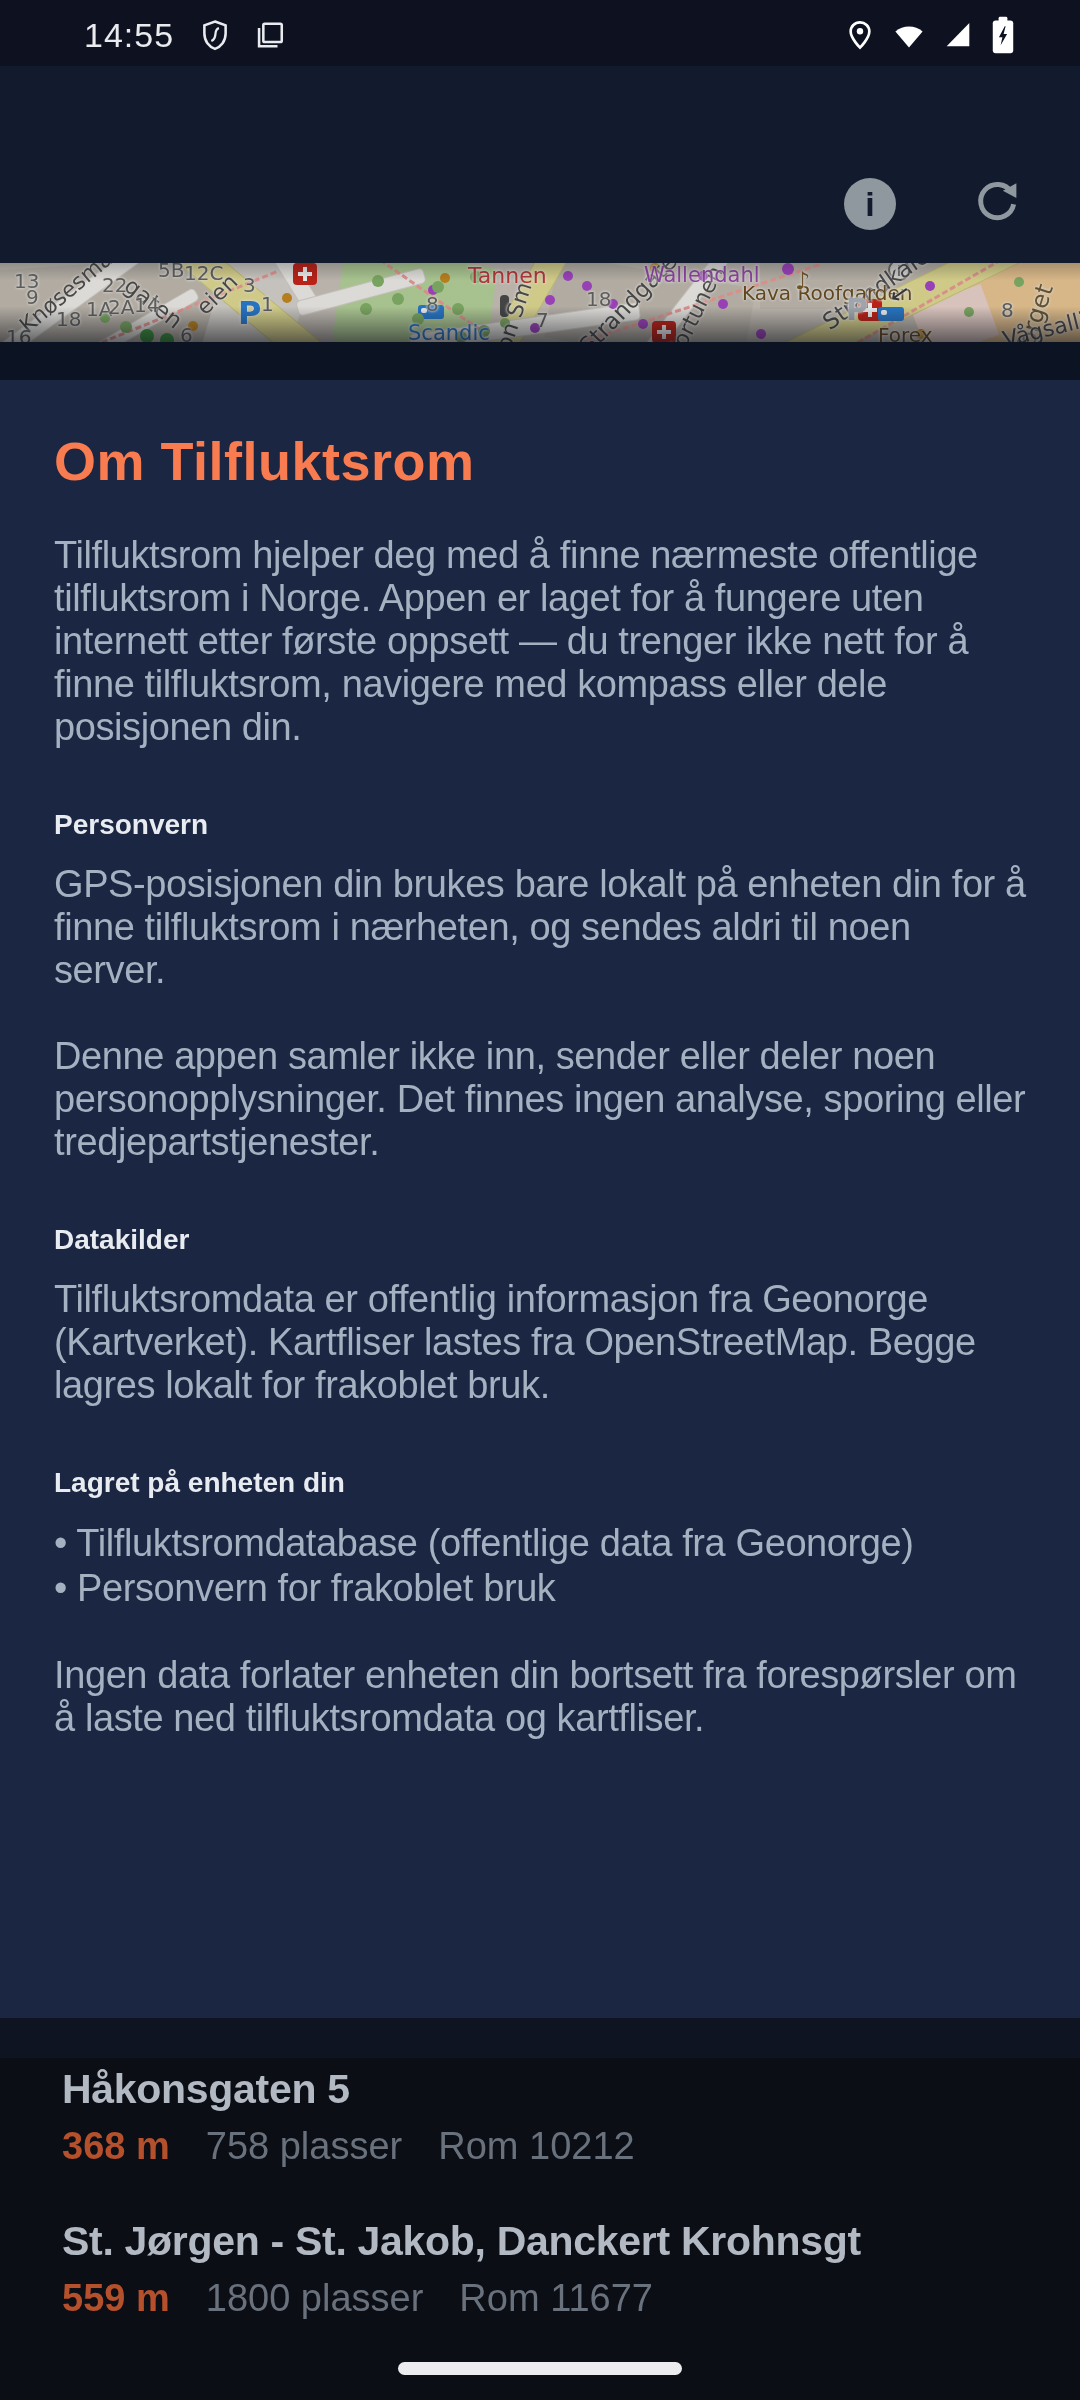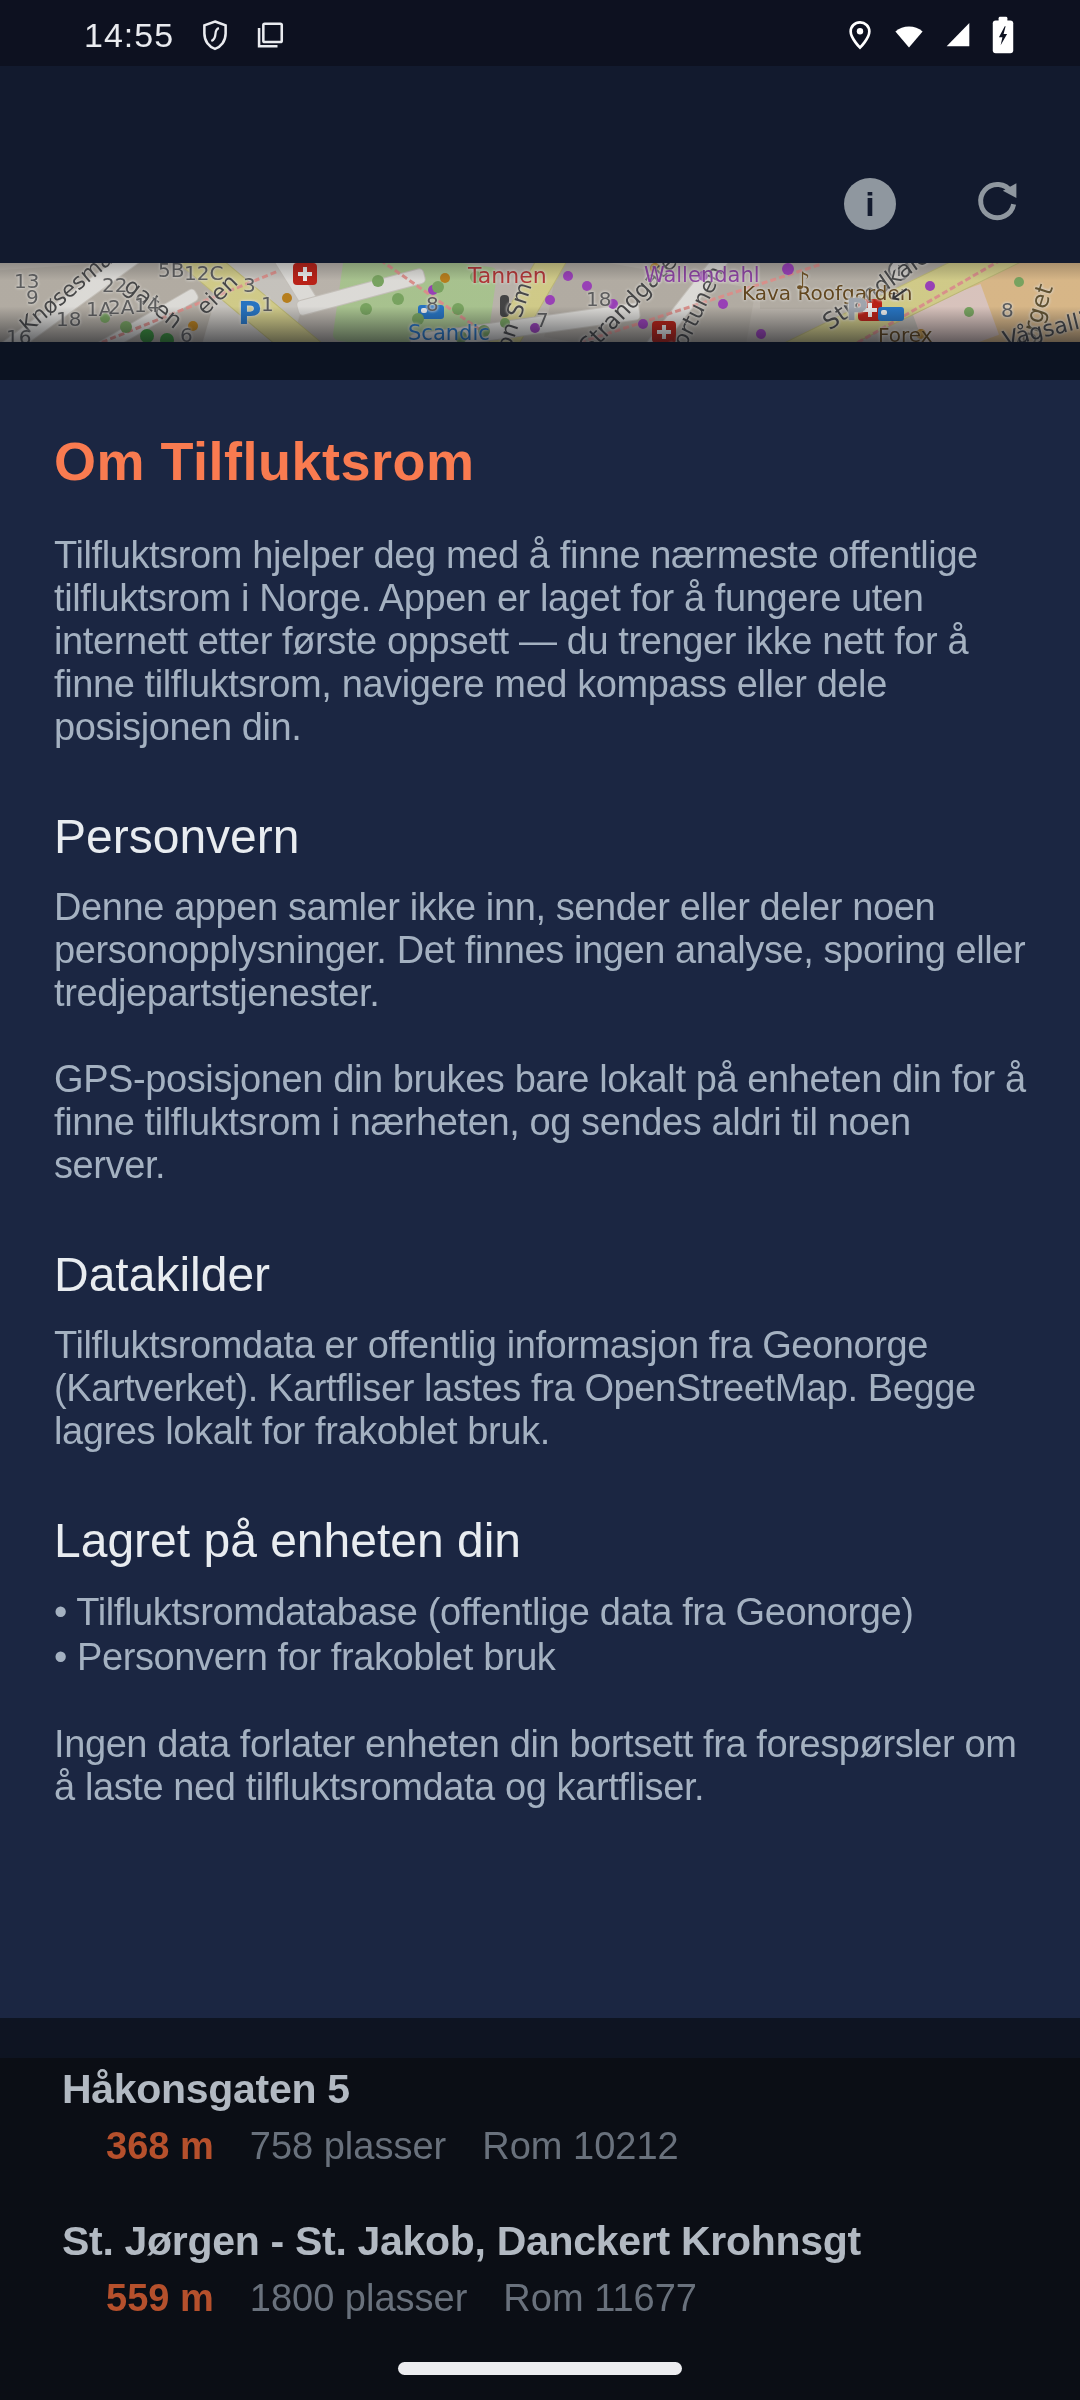--- a/index.html
+++ b/index.html
@@ -49,34 +49,34 @@
   .poi-signal-icon{width:9px;height:22px;background:#4a4a4a;border-radius:4px;}
   .map-dim{left:0;top:0;right:0;bottom:0;
     background:linear-gradient(180deg,rgba(11,14,21,.30) 0%,rgba(11,14,21,.10) 22%,rgba(11,14,21,.10) 55%,rgba(11,14,21,.62) 100%);}
 
   
   .sheet-gap{position:absolute;top:342px;left:0;right:0;height:38px;background:#0c1322;}
   .about-panel{position:absolute;top:380px;left:0;right:0;height:1638px;background:#1b2642;
     padding:50px 54px 0;box-sizing:border-box;}
   .about-title{font-size:54px;font-weight:bold;color:#f97b50;margin:0 0 42px;letter-spacing:.5px;}
   .about-blocks p{font-size:38px;letter-spacing:-0.4px;line-height:43px;color:#a4b1c1;margin:0 0 43px;}
-  .about-blocks h2{font-size:48px;color:#e8ecf0;margin:60px 0 22px;font-weight:normal;}
+  .about-blocks h2{font-size:28px;color:#e8ecf0;margin:60px 0 22px;font-weight:bold;}
   .bullet-group{margin:0 0 43px;}
   .bullet-line{font-size:38px;letter-spacing:-0.4px;line-height:45px;color:#a4b1c1;}
   .about-footer{margin-top:0;}
   .footer-line{font-size:32px;line-height:52px;color:#95a0ab;}
 
   
   .bottom-area{position:absolute;top:2018px;left:0;right:0;bottom:0;background:#0b0e15;}
   .bottom-band{height:40px;background:#0e1422;}
   .shelter-list{padding:8px 40px 0 62px;}
   .shelter-item{margin-bottom:50px;cursor:pointer;}
   .shelter-name{font-size:41px;font-weight:bold;color:#b2b9c2;margin-bottom:12px;letter-spacing:-0.3px;}
   .shelter-meta{display:flex;gap:36px;font-size:38px;color:#69717c;align-items:baseline;}
-  .shelter-distance{color:#b5502c;font-weight:bold;margin-left:44px;}
+  .shelter-distance{color:#b5502c;font-weight:bold;}
   .gesture-bar{position:absolute;left:50%;transform:translateX(-50%);bottom:25px;width:284px;height:13px;
     border-radius:7px;background:#ececef;cursor:pointer;}
 </style>
 </head>
 <body>
 
 <div id="screen">
 
   <div class="status-bar">
     <span class="sb-time">14:55</span>
@@ -240,22 +240,22 @@
     <div class="map-dim"></div>
   </div>
 
   <div class="sheet-gap"></div>
 
   <div class="about-panel">
     <h1 class="about-title">Om Tilfluktsrom</h1>
     <div class="about-blocks" id="about-blocks">
         <p>Tilfluktsrom hjelper deg med å finne nærmeste offentlige tilfluktsrom i Norge. Appen er laget for å fungere uten internett etter første oppsett — du trenger ikke nett for å finne tilfluktsrom, navigere med kompass eller dele posisjonen din.</p>
         <h2>Personvern</h2>
+        <p>GPS-posisjonen din brukes bare lokalt på enheten din for å finne tilfluktsrom i nærheten, og sendes aldri til noen server.</p>
         <p>Denne appen samler ikke inn, sender eller deler noen personopplysninger. Det finnes ingen analyse, sporing eller tredjepartstjenester.</p>
-        <p>GPS-posisjonen din brukes bare lokalt på enheten din for å finne tilfluktsrom i nærheten, og sendes aldri til noen server.</p>
         <h2>Datakilder</h2>
         <p>Tilfluktsromdata er offentlig informasjon fra Geonorge (Kartverket). Kartfliser lastes fra OpenStreetMap. Begge lagres lokalt for frakoblet bruk.</p>
         <h2>Lagret på enheten din</h2>
         <div class="bullet-group">
           <div class="bullet-line">• Tilfluktsromdatabase (offentlige data fra Geonorge)</div>
           <div class="bullet-line">• Personvern for frakoblet bruk</div>
         </div>
         <p>Ingen data forlater enheten din bortsett fra forespørsler om å laste ned tilfluktsromdata og kartfliser.</p>
       </div>
   </div>

